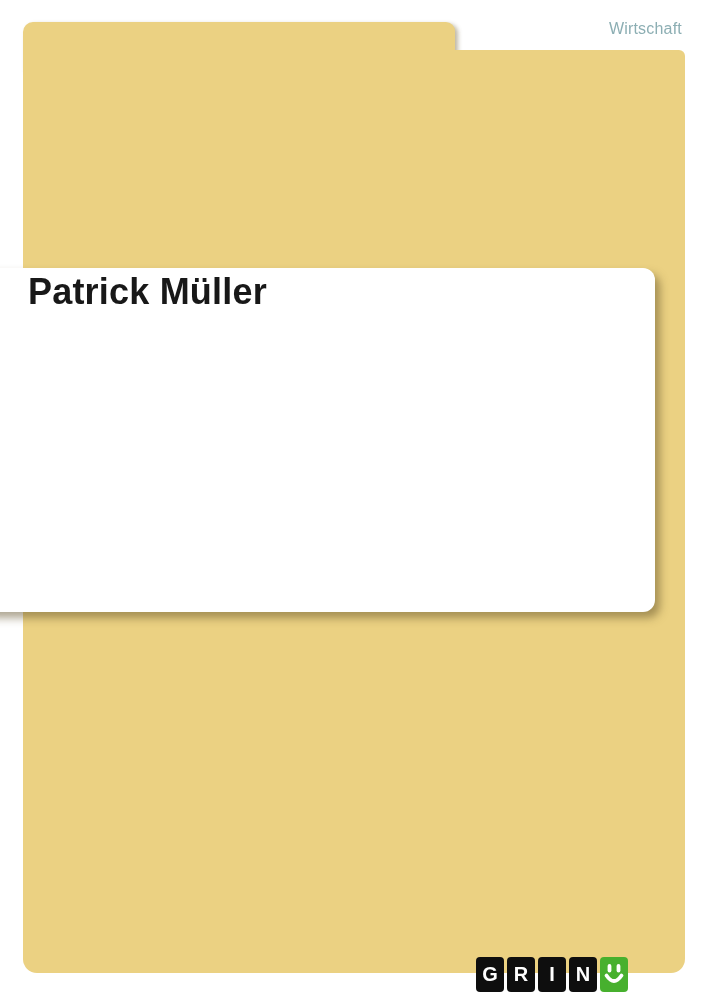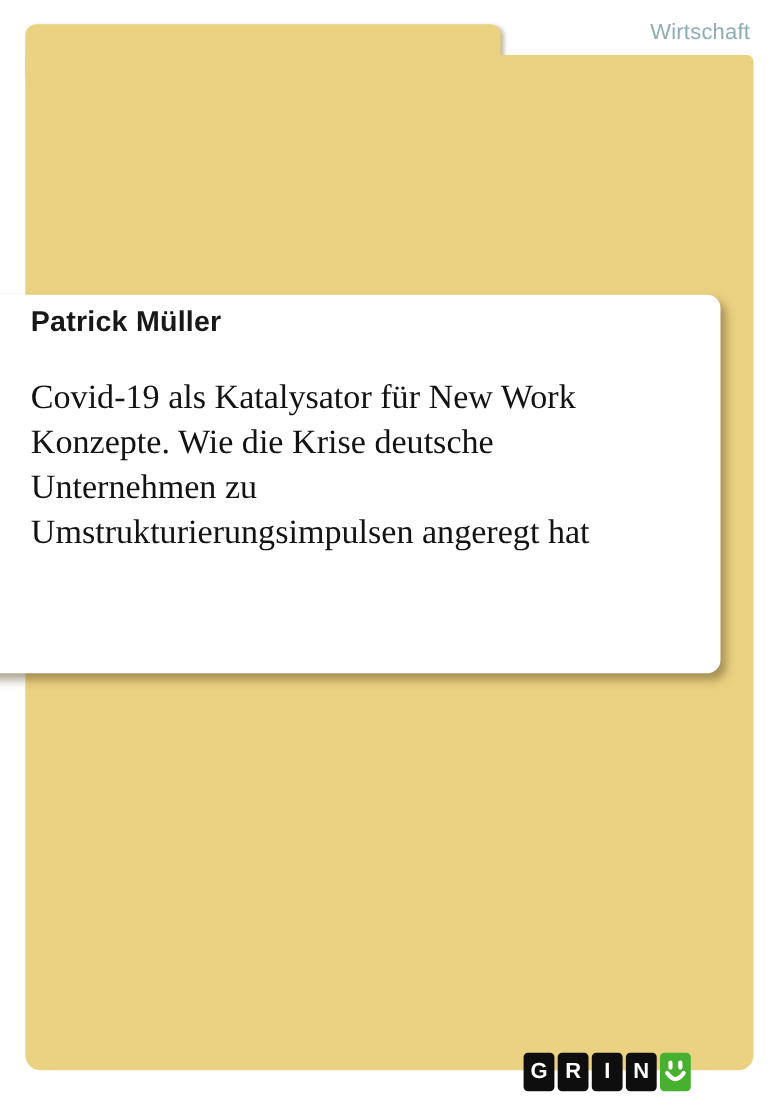--- a/index.html
+++ b/index.html
@@ -28,38 +28,38 @@
   .cover-bg {
     position: absolute;
     left: 23px; top: 50px;
     width: 662px; height: 923px;
     background: #EBD182;
     border-radius: 0 6px 14px 14px;
   }
   .category {
     position: absolute;
     top: 14px; right: 25px;
-    font-size: 20px;
+    font-size: 16px;
     line-height: 30px;
     color: #8CAEB3;
     letter-spacing: 0.2px;
   }
   
   .title-card {
     position: absolute;
     left: -22px; top: 268px;
     width: 677px; height: 344px;
     background: #ffffff;
     border-radius: 12px;
     box-shadow: 5px 6px 9px rgba(95, 80, 40, 0.5);
   }
   .author {
     position: absolute;
     left: 50px; top: 8px;
-    font-size: 26px;
+    font-size: 36px;
     font-weight: bold;
     line-height: 32px;
     color: #181818;
     letter-spacing: 0.2px;
     text-align: center;
   }
   .thesis-title {
     position: absolute;
     left: 50px; top: 72px;
     font-family: "Liberation Serif", serif;
@@ -103,26 +103,20 @@
 
 <div class="page">
 
   <div class="folder-tab"></div>
   <div class="cover-bg"></div>
 
   <div class="category">Wirtschaft</div>
 
   <div class="title-card">
     <div class="author">Patrick Müller</div>
-    <div class="thesis-title">
-      <div>Covid-19 als Katalysator für New Work</div>
-      <div>Konzepte. Wie die Krise deutsche</div>
-      <div>Unternehmen zu</div>
-      <div>Umstrukturierungsimpulsen angeregt hat</div>
-    </div>
   </div>
 
 
   <div class="grin-logo">
     <span class="logo-tile">G</span>
     <span class="logo-tile">R</span>
     <span class="logo-tile">I</span>
     <span class="logo-tile">N</span>
     <span class="logo-tile green">
       <svg viewBox="0 0 28 35" width="28" height="35" aria-hidden="true">

